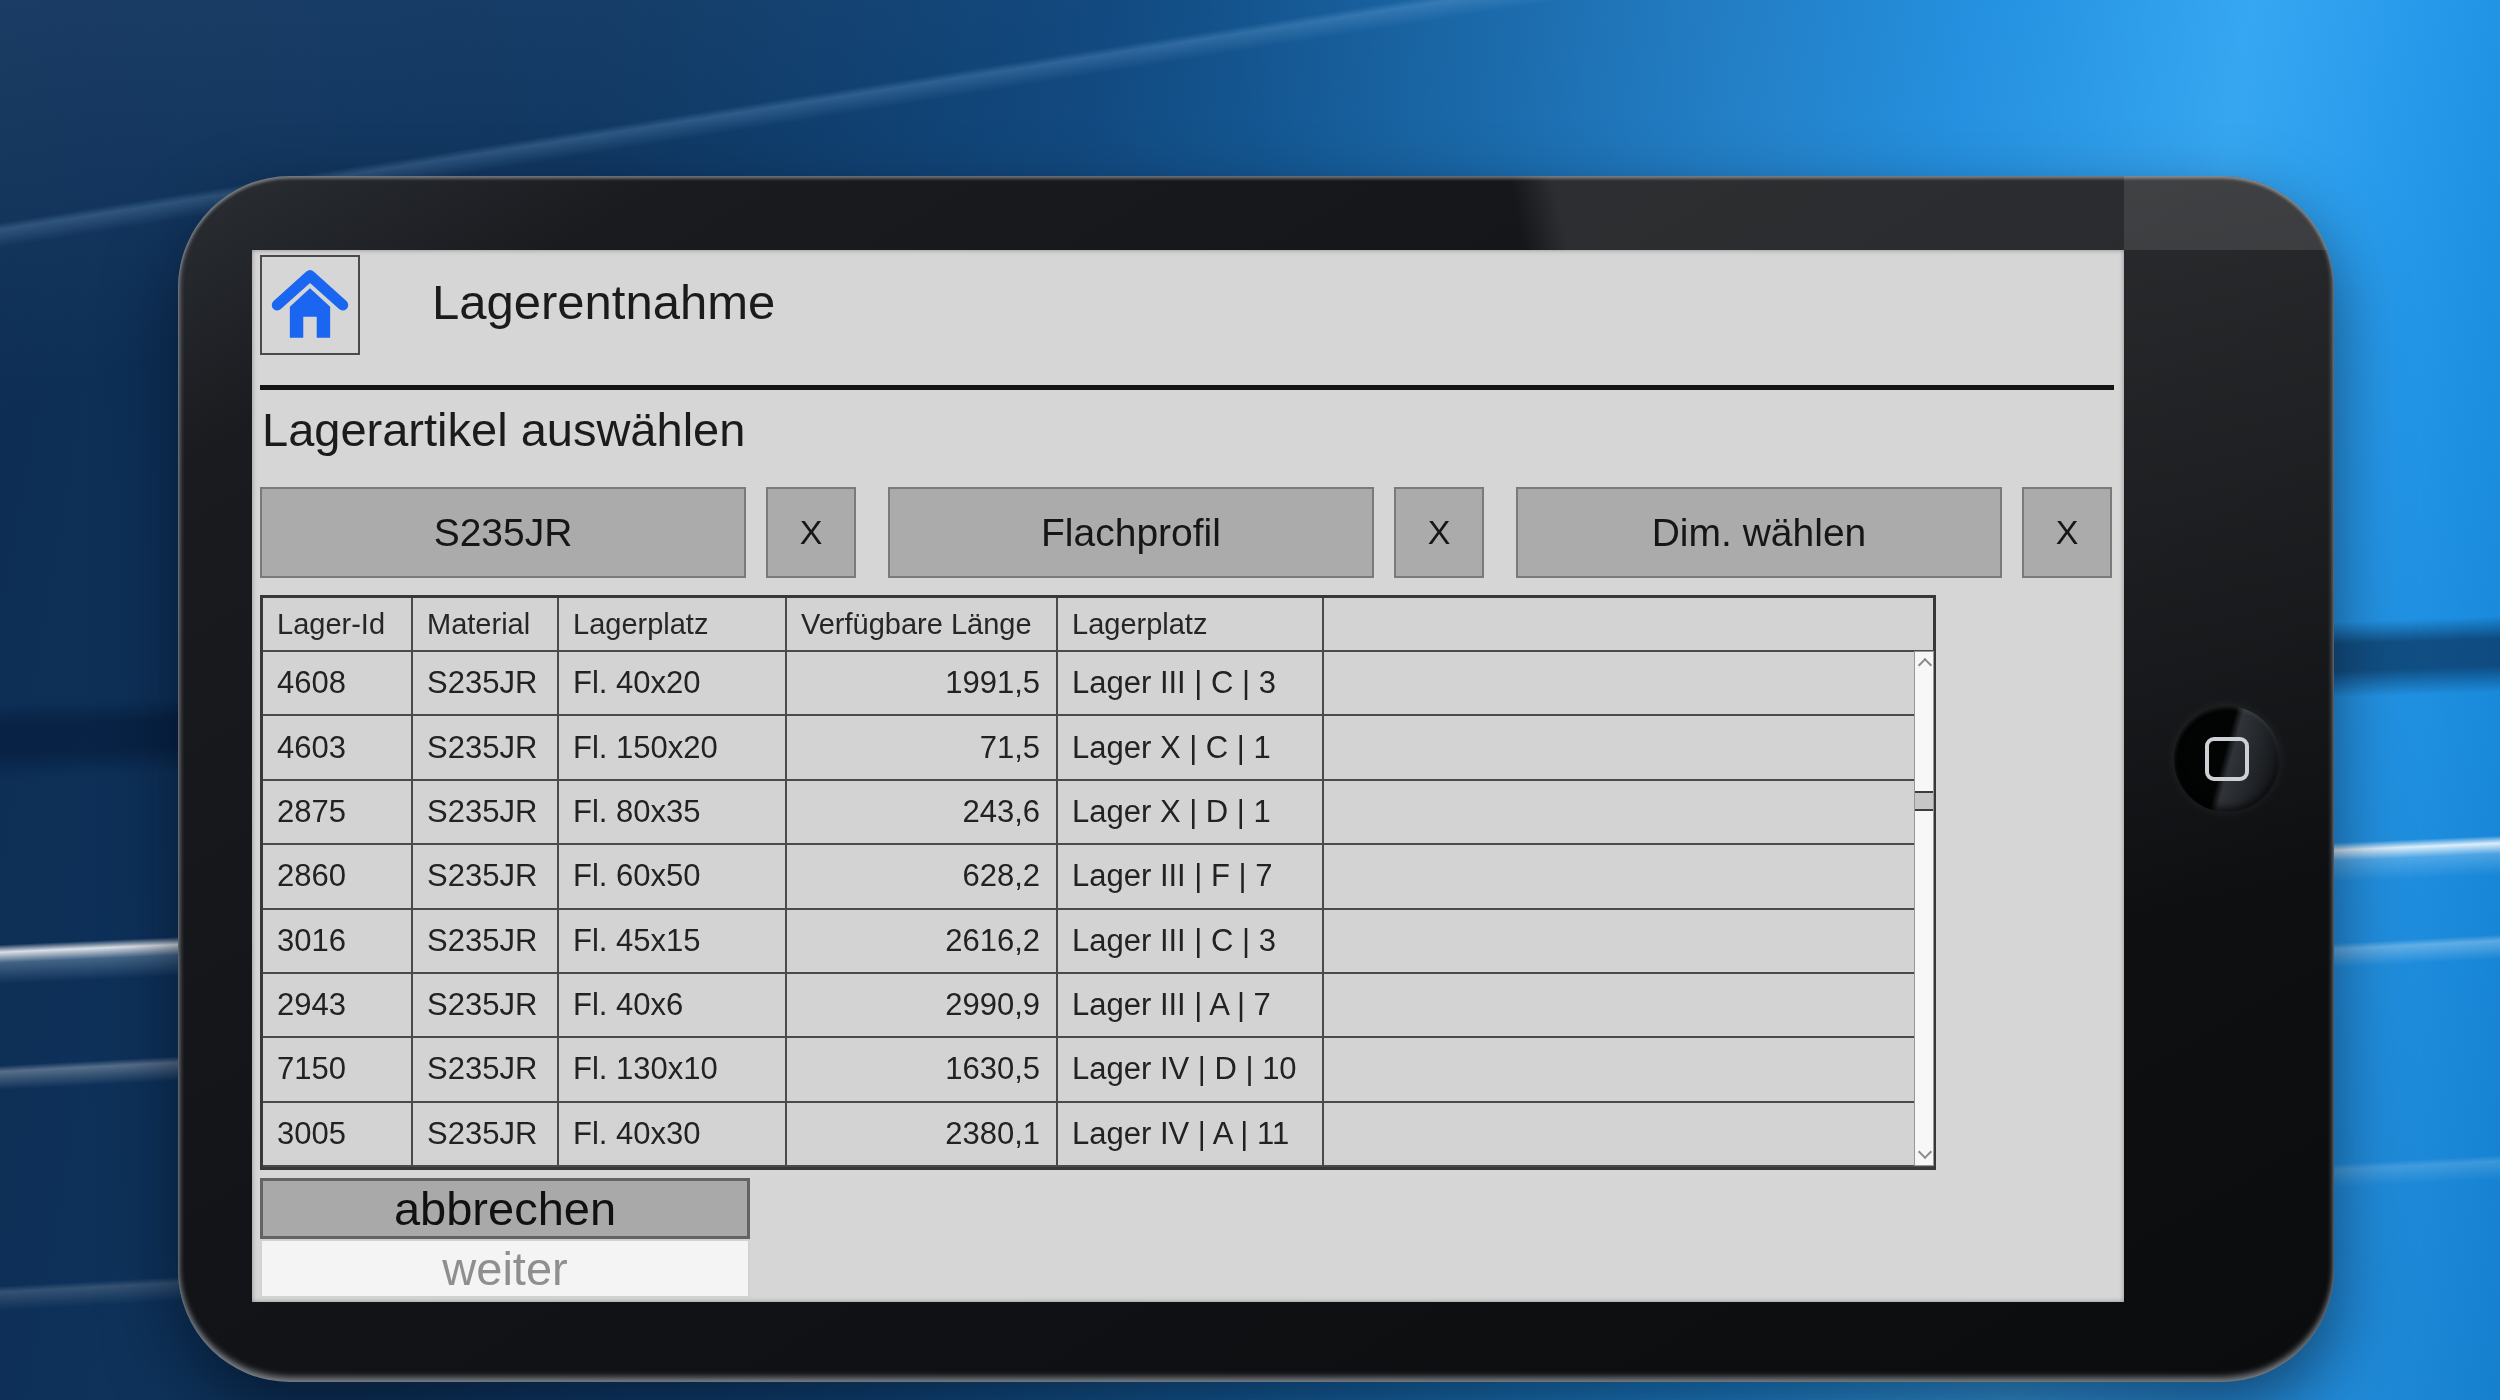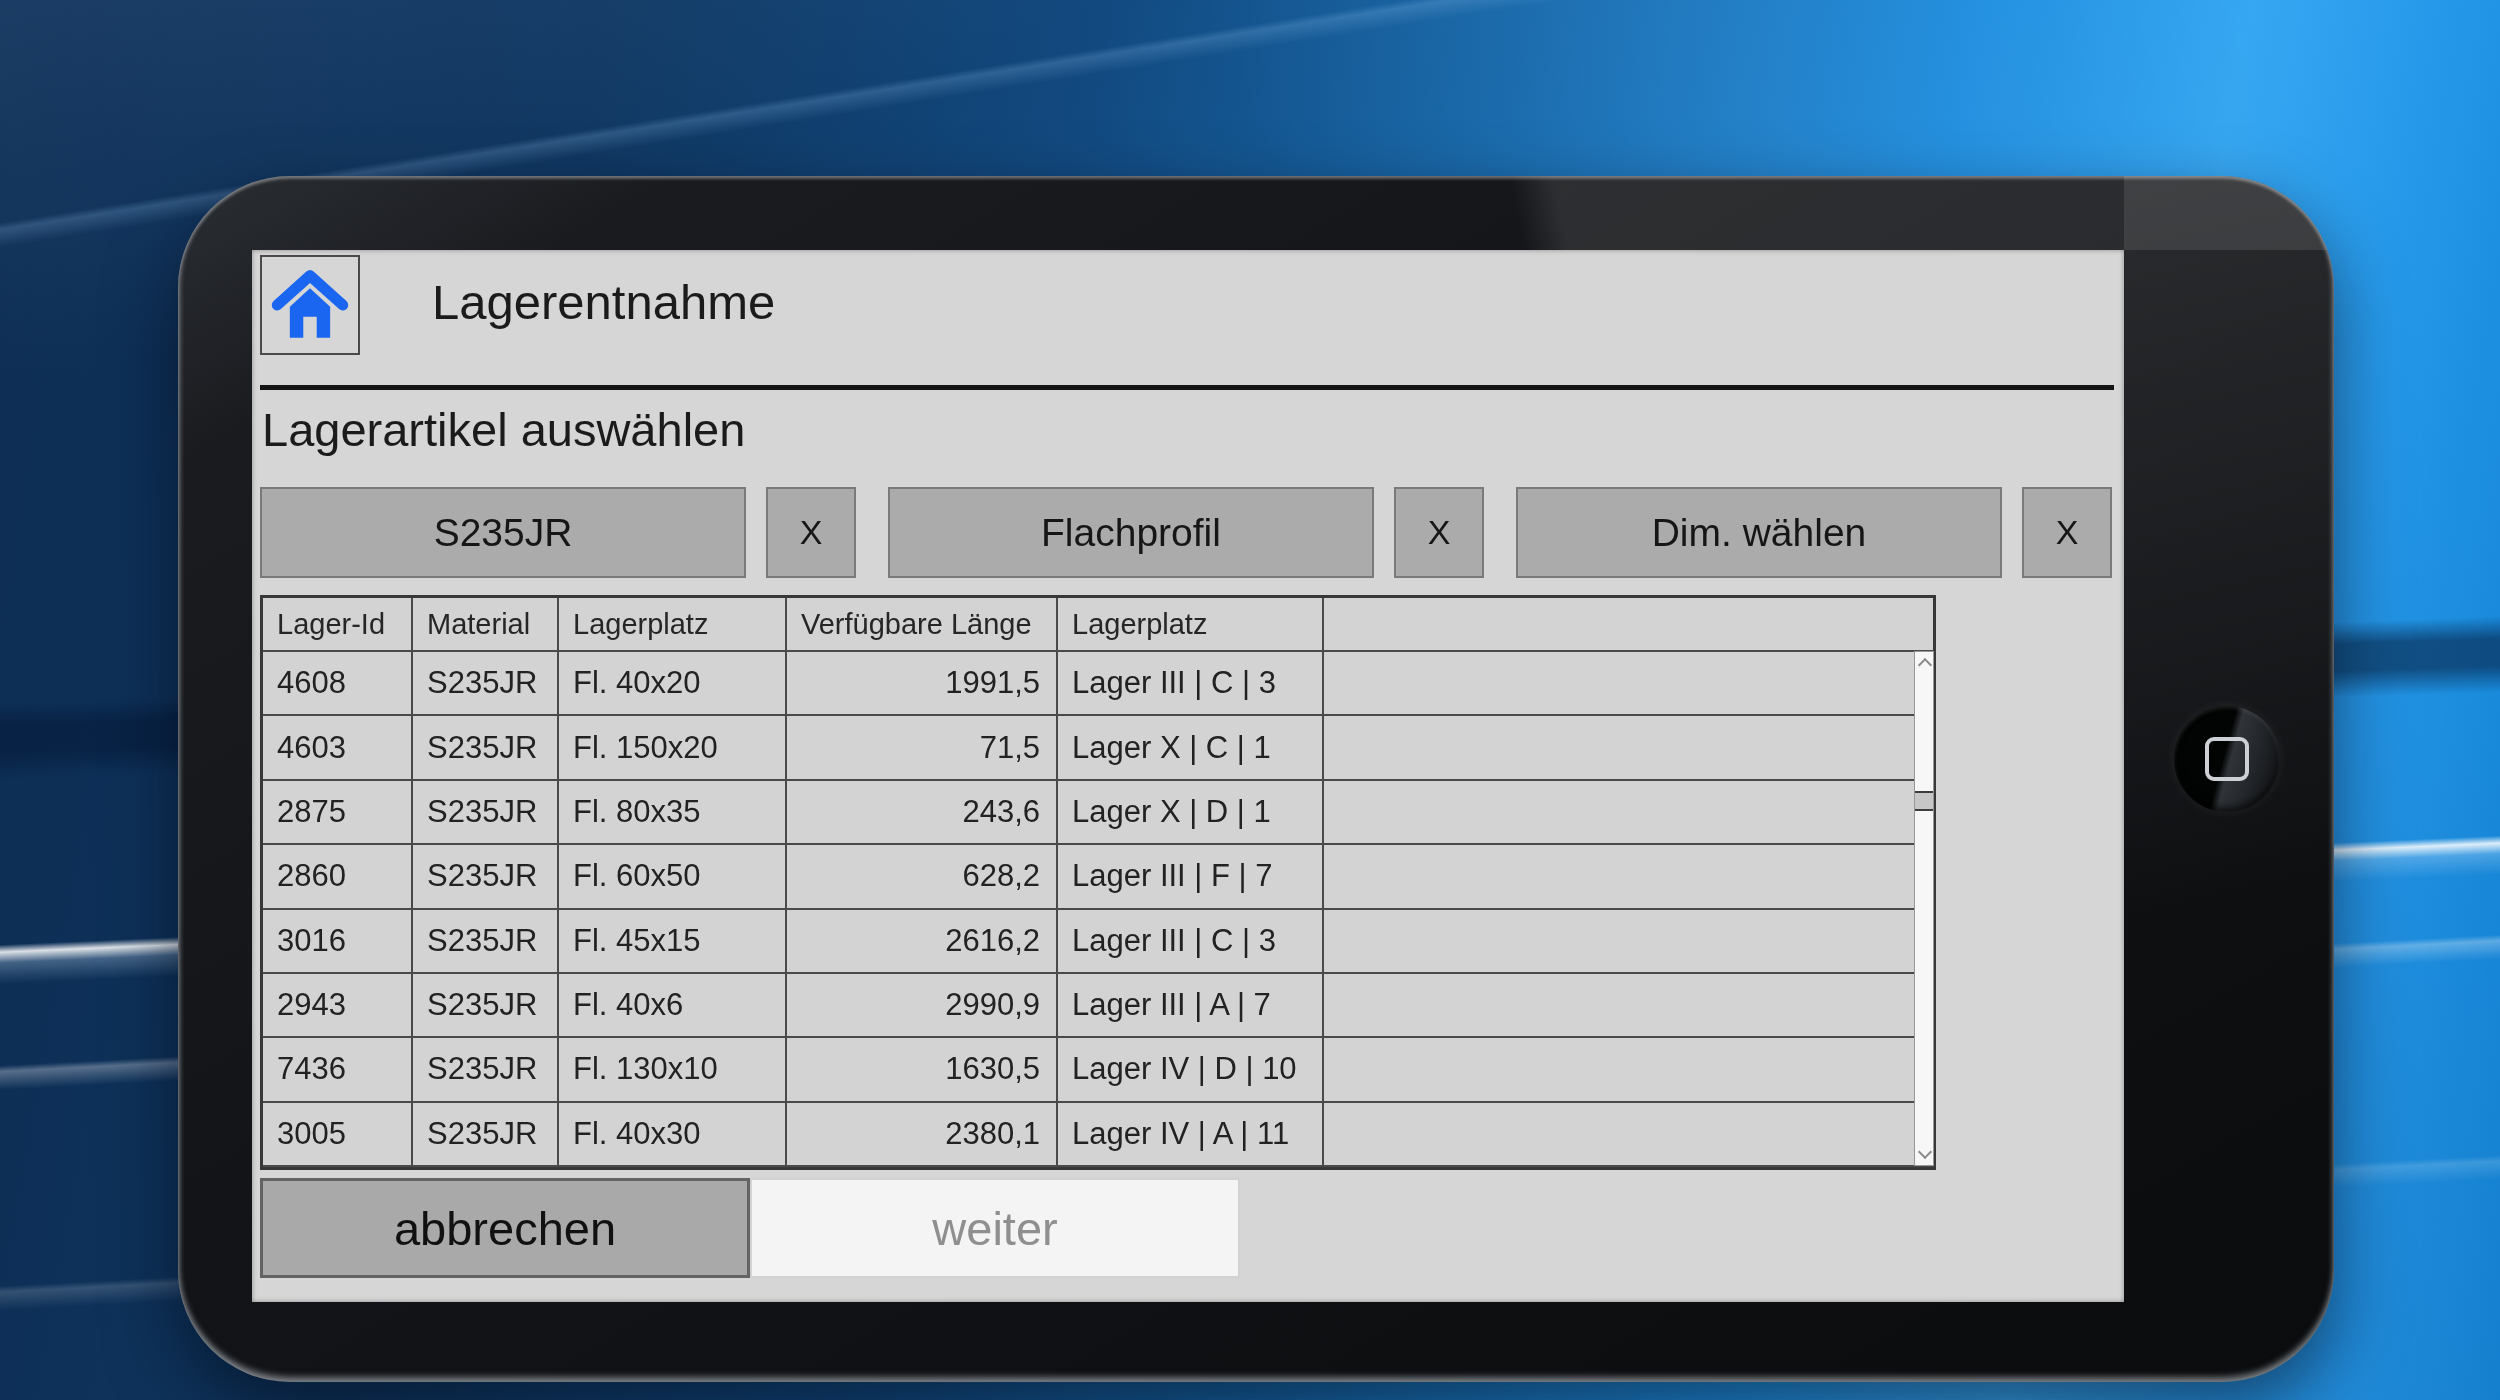--- a/index.html
+++ b/index.html
@@ -104,21 +104,21 @@
   .chev{position:absolute;left:5px;width:8px;height:8px;
     border-right:2px solid #8a8a8a;border-bottom:2px solid #8a8a8a;}
   .chev.up{top:8px;transform:rotate(225deg);}
   .chev.down{bottom:8px;transform:rotate(45deg);}
   .thumb{
     position:absolute;left:0px;right:0px;top:27%;height:16px;background:#c6c6c6;
     border-top:2px solid #3c3c3c;border-bottom:2px solid #3c3c3c;
   }
 
   
-  .btnrow{position:absolute;left:8px;right:8px;top:928px;height:100px;display:flex;}
+  .btnrow{position:absolute;left:8px;right:8px;top:928px;height:100px;display:flex;flex-direction:column;}
   .btn{
     box-sizing:border-box;height:100px;width:490px;font-family:inherit;font-size:47px;
     display:flex;align-items:center;justify-content:center;padding:0;cursor:pointer;
   }
   .btn.cancel{background:#a9a9a9;border:3px solid #636363;color:#111;}
   .btn.next{background:#f4f4f4;border:2px solid #d2d2d2;color:#8f8f8f;}
 
   
   .hw-home{
     position:absolute;left:1996px;top:530px;width:106px;height:106px;border-radius:50%;
@@ -169,21 +169,21 @@
             <div class="cell hcell c5">Lagerplatz</div>
             <div class="cell hcell c6"></div>
           </div>
 
         <div class="row"><div class="cell c1">4608</div><div class="cell c2">S235JR</div><div class="cell c3">Fl. 40x20</div><div class="cell c4 num">1991,5</div><div class="cell c5">Lager III | C | 3</div><div class="cell c6"></div></div>
             <div class="row"><div class="cell c1">4603</div><div class="cell c2">S235JR</div><div class="cell c3">Fl. 150x20</div><div class="cell c4 num">71,5</div><div class="cell c5">Lager X | C | 1</div><div class="cell c6"></div></div>
             <div class="row"><div class="cell c1">2875</div><div class="cell c2">S235JR</div><div class="cell c3">Fl. 80x35</div><div class="cell c4 num">243,6</div><div class="cell c5">Lager X | D | 1</div><div class="cell c6"></div></div>
             <div class="row"><div class="cell c1">2860</div><div class="cell c2">S235JR</div><div class="cell c3">Fl. 60x50</div><div class="cell c4 num">628,2</div><div class="cell c5">Lager III | F | 7</div><div class="cell c6"></div></div>
             <div class="row"><div class="cell c1">3016</div><div class="cell c2">S235JR</div><div class="cell c3">Fl. 45x15</div><div class="cell c4 num">2616,2</div><div class="cell c5">Lager III | C | 3</div><div class="cell c6"></div></div>
             <div class="row"><div class="cell c1">2943</div><div class="cell c2">S235JR</div><div class="cell c3">Fl. 40x6</div><div class="cell c4 num">2990,9</div><div class="cell c5">Lager III | A | 7</div><div class="cell c6"></div></div>
-            <div class="row"><div class="cell c1">7436</div><div class="cell c2">S235JR</div><div class="cell c3">Fl. 130x10</div><div class="cell c4 num">1630,5</div><div class="cell c5">Lager IV | D | 10</div><div class="cell c6"></div></div>
+            <div class="row"><div class="cell c1">7150</div><div class="cell c2">S235JR</div><div class="cell c3">Fl. 130x10</div><div class="cell c4 num">1630,5</div><div class="cell c5">Lager IV | D | 10</div><div class="cell c6"></div></div>
             <div class="row"><div class="cell c1">3005</div><div class="cell c2">S235JR</div><div class="cell c3">Fl. 40x30</div><div class="cell c4 num">2380,1</div><div class="cell c5">Lager IV | A | 11</div><div class="cell c6"></div></div>
           </div>
         <div class="vscroll">
           <span class="chev up"></span>
           <div class="thumb"></div>
           <span class="chev down"></span>
         </div>
       </div>
 
       <div class="btnrow">

